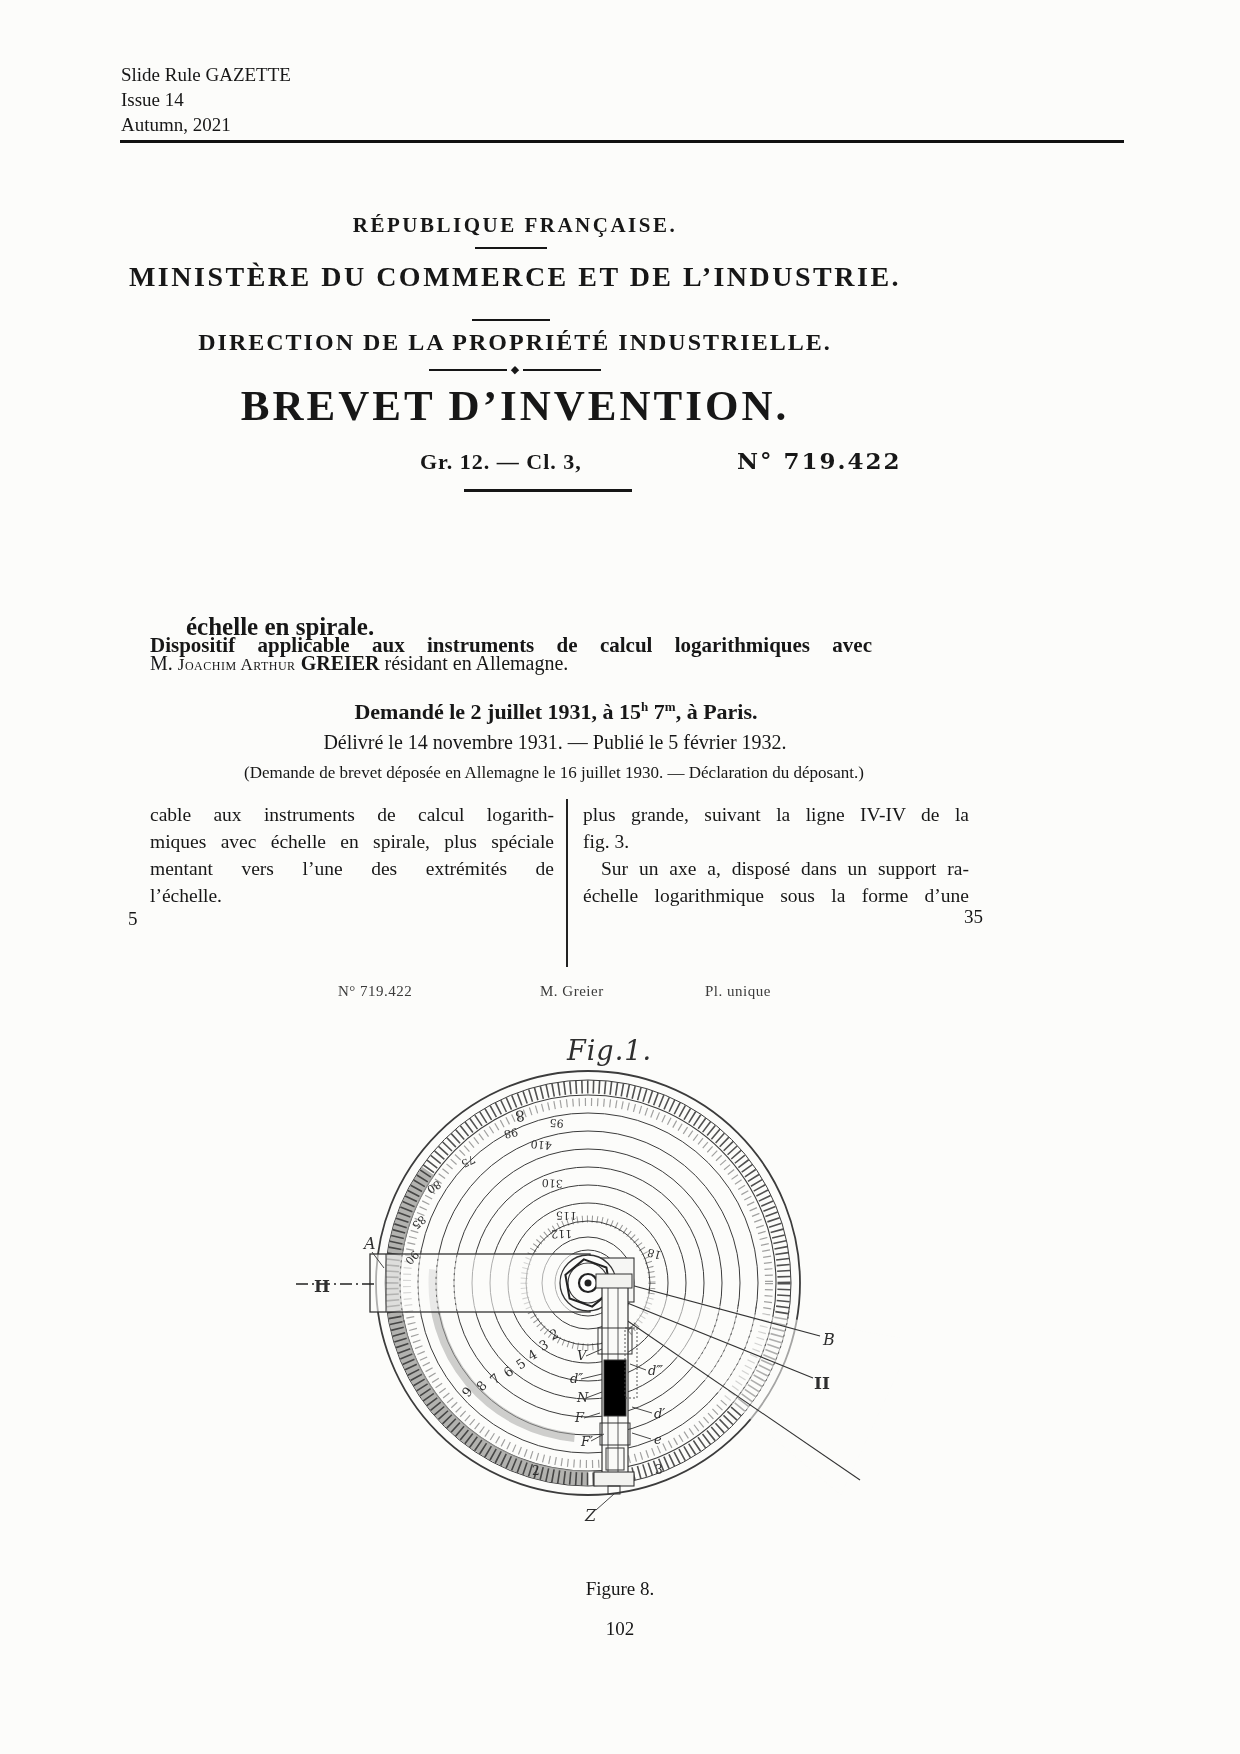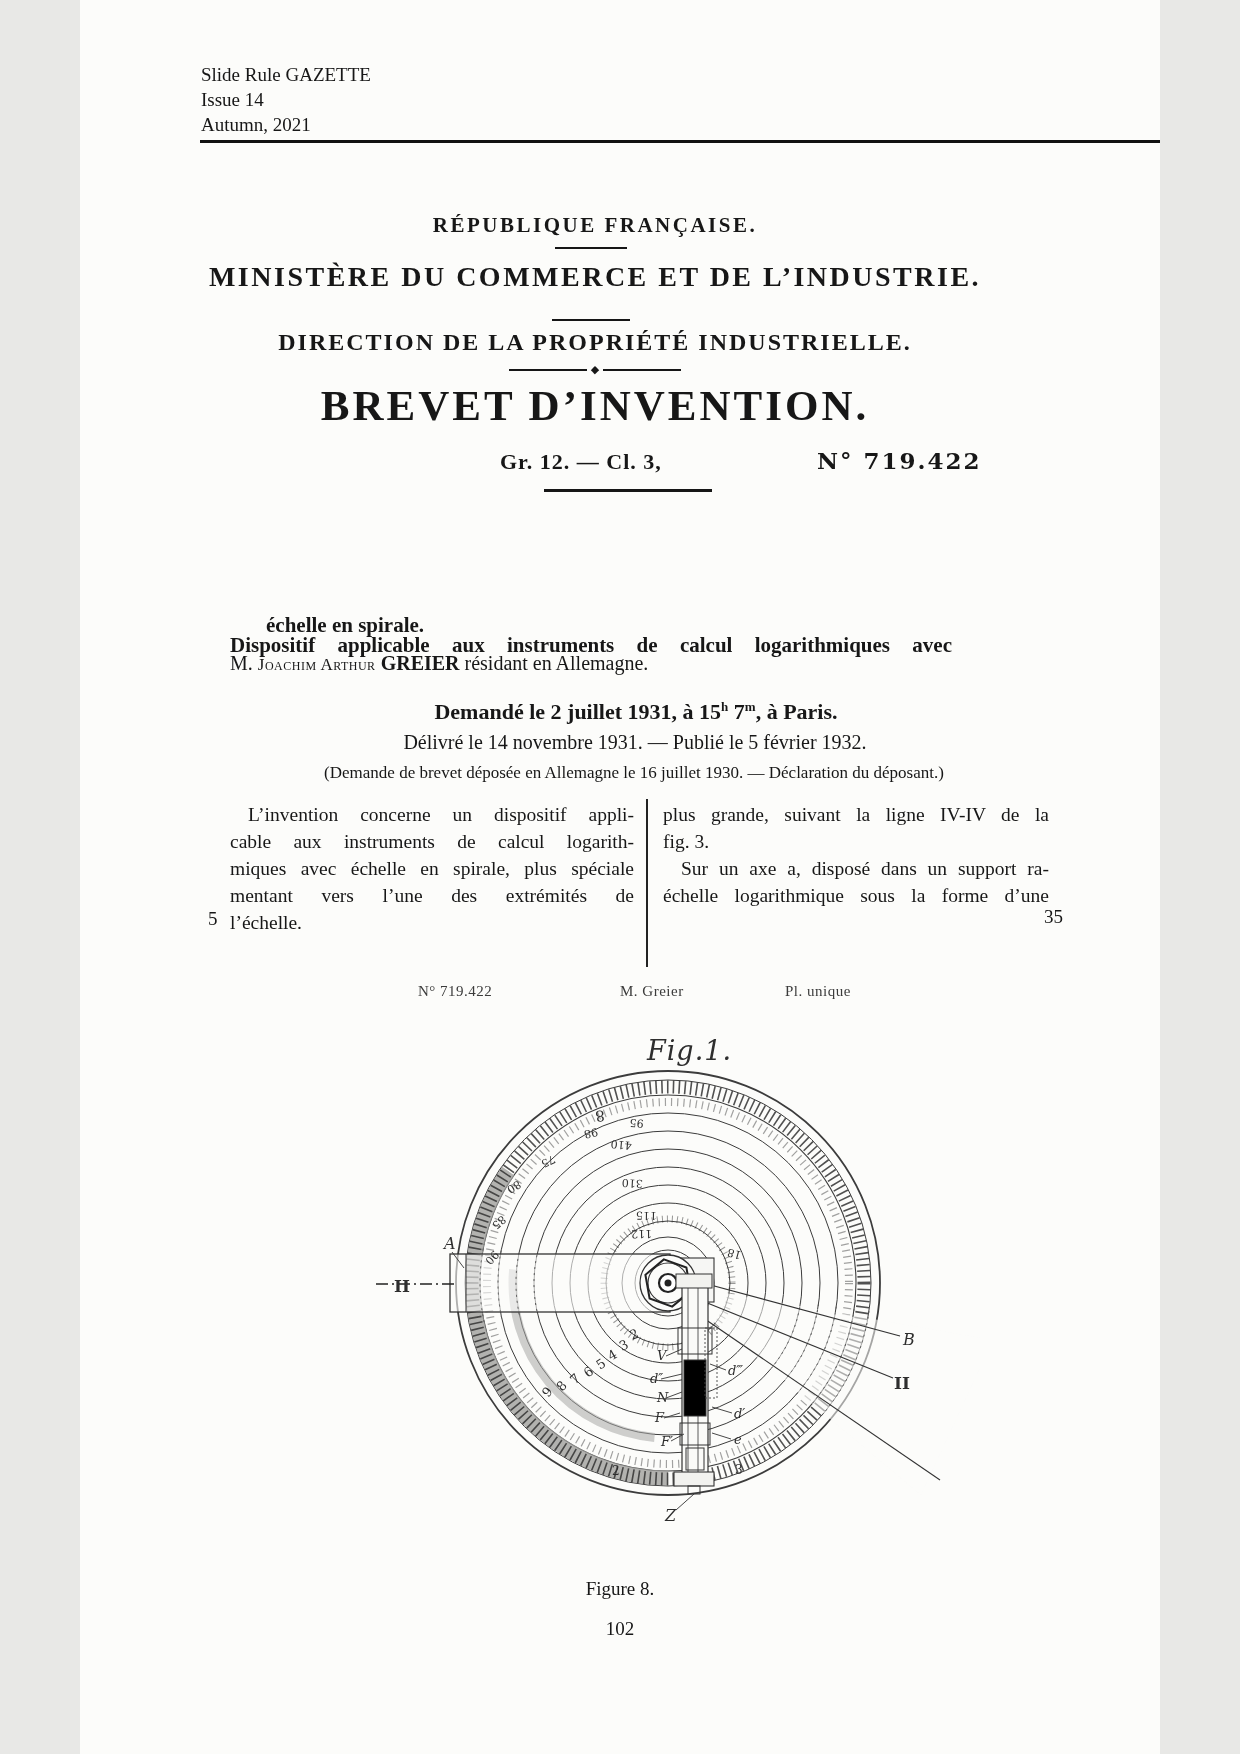--- a/index.html
+++ b/index.html
@@ -1,17 +1,17 @@
 <!DOCTYPE html>
 <html><head>
 <meta charset="utf-8">
 <style>
   html,body{margin:0;padding:0;background:#e8e8e6;}
   .page{
-    position:relative;width:1080px;height:1754px;margin:0 auto;
+    position:relative;width:1240px;height:1754px;margin:0 auto;
     background:#fcfcfa;color:#171717;
     font-family:"Liberation Serif","DejaVu Serif",serif;
     overflow:hidden;
   }
   .abs{position:absolute;}
   
   .jhead{left:121px;top:62px;font-size:19px;line-height:25px;}
   .toprule{left:120px;top:140px;width:1004px;height:3px;background:#111;}
   
   .chead{left:0;width:1030px;text-align:center;}
@@ -21,21 +21,21 @@
   .brevet{top:381px;font-size:43px;font-weight:bold;letter-spacing:3px;}
   .smallrule{height:2px;background:#161616;}
   .orn{left:410px;top:364px;width:210px;display:flex;align-items:center;justify-content:center;gap:4px;}
   .orn .l{width:78px;height:2px;background:#161616;}
   .orn .d{font-size:11px;line-height:11px;}
   .grclass{left:420px;top:449px;font-size:22px;font-weight:bold;letter-spacing:1px;}
   .patnum{left:737px;top:447px;font-size:23px;font-weight:bold;letter-spacing:2px;font-family:"DejaVu Serif",serif;}
   
   .invtitle1{left:150px;top:586px;width:722px;font-size:21px;font-weight:bold;
              text-align:justify;text-align-last:justify;margin-top:47px;}
-  .invtitle2{left:186px;top:613px;font-size:21px;font-weight:bold;text-align:right;}
+  .invtitle2{left:186px;top:613px;font-size:25px;font-weight:bold;text-align:right;}
   .inventor{left:150px;top:652px;font-size:20px;}
   .inventor .sc{font-variant:small-caps;font-size:17px;letter-spacing:.5px;}
   .filed{left:0;width:1112px;top:699px;text-align:center;font-size:22px;font-weight:bold;}
   .filed sup{font-size:13px;}
   .delivered{left:0;width:1110px;top:731px;text-align:center;font-size:20px;}
   .note{left:0;width:1108px;top:763px;text-align:center;font-size:17px;}
   
   .bodycol{font-size:19.5px;line-height:27px;}
   .colL{left:150px;top:801px;width:404px;}
   .colR{left:583px;top:801px;width:386px;}
@@ -94,21 +94,20 @@
   </div>
 
   <div class="abs filed">
     <span>Demandé le 2 juillet 1931, à 15</span><sup>h</sup>
     <span>7</span><sup>m</sup><span>, à Paris.</span>
   </div>
   <div class="abs delivered">Délivré le 14 novembre 1931. — Publié le 5 février 1932.</div>
   <div class="abs note">(Demande de brevet déposée en Allemagne le 16 juillet 1930. — Déclaration du déposant.)</div>
 
   <div class="abs bodycol colL">
-    <div class="bl j ind">L’invention concerne un dispositif appli-</div>
     <div class="bl j">cable aux instruments de calcul logarith-</div>
     <div class="bl j">miques avec échelle en spirale, plus spéciale</div>
     <div class="bl j">mentant vers l’une des extrémités de</div>
     <div class="bl">l’échelle.</div>
   </div>
   <span class="abs margnum mnL">5</span>
   <div class="abs coldiv"></div>
   <div class="abs bodycol colR">
     <div class="bl j">plus grande, suivant la ligne IV-IV de la</div>
     <div class="bl">fig. 3.</div>

